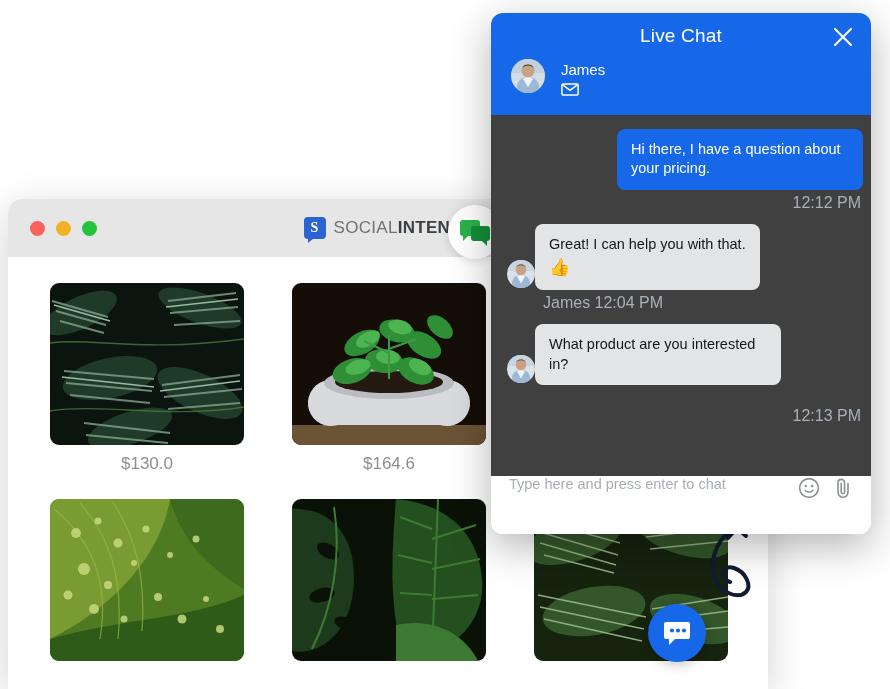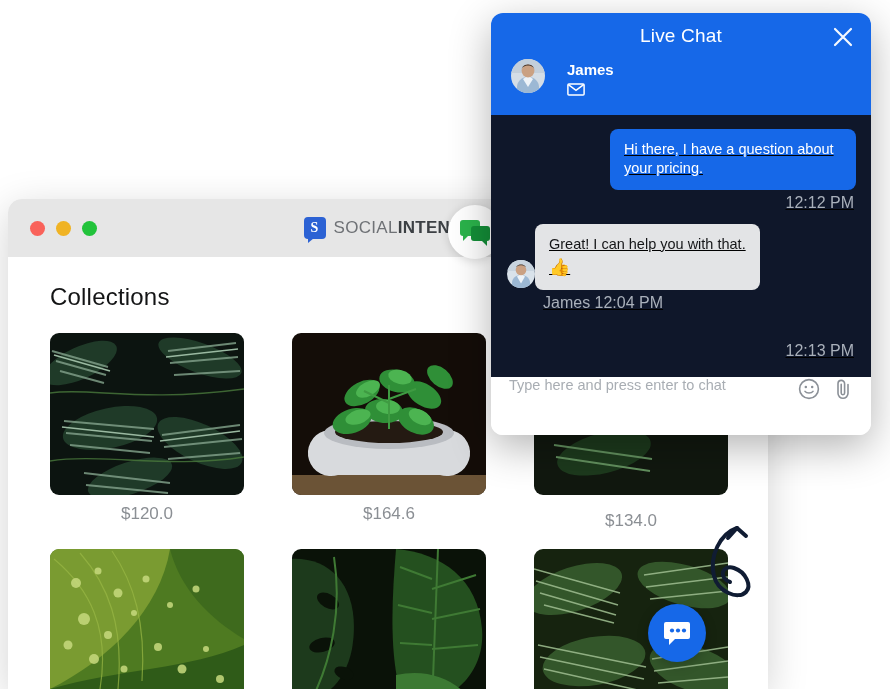--- a/index.html
+++ b/index.html
@@ -107,45 +107,45 @@
     background:#1668e8; display:flex; align-items:center; justify-content:center;
     box-shadow: 0 3px 12px rgba(0,0,0,0.22); cursor:pointer;
   }
 
   
   .arrow { position:absolute; left: 700px; top: 520px; width: 90px; height: 80px; }
 
   
   .chat {
     position:absolute; left:491px; top:13px;
-    width: 380px; height: 422px;
+    width: 380px; height: 521px;
     border-radius: 12px; background:#ffffff;
     box-shadow: 0 12px 42px rgba(0,0,0,0.3);
     overflow:hidden; display:flex; flex-direction:column;
   }
   .chat-head {
     background:#1668e8; color:#fff; padding: 12px 0 14px 0; position:relative;
     flex: 0 0 auto; height: 102px;
   }
   .chat-title {
     text-align:center; font-size: 19px; font-weight:400; letter-spacing:.2px;
   }
   .chat-close {
     position:absolute; right:16px; top:12px; width:24px; height:24px;
     cursor:pointer; opacity:.96;
   }
-  .agent-row { display:flex; align-items:flex-start; gap:22px; margin: 12px 0 0 20px; font-weight: bold; }
+  .agent-row { display:flex; align-items:flex-start; gap:16px; margin: 12px 0 0 20px; }
   .avatar-lg { width: 34px; height: 34px; border-radius:50%; overflow:hidden; flex:0 0 auto; }
   .agent-meta { padding-top: 2px; }
   .agent-name { font-size: 15px; color:#ffffff; }
   .envelope { margin-top: 5px; width: 18px; height: 13px; display:block; }
 
   .chat-body {
-    flex: 1 1 auto; background:#0f172a; padding: 14px 15px 8px 16px;
-    overflow:hidden; position:relative;text-decoration:underline;
+    flex: 1 1 auto; background:#404040; padding: 14px 8px 8px 16px;
+    overflow:hidden; position:relative;
   }
   .msg { display:flex; margin-bottom: 4px; }
   .msg.out { justify-content:flex-end; }
   .msg.in { justify-content:flex-start; align-items:flex-end; }
   .bubble {
     max-width: 246px; padding: 11px 14px; border-radius: 8px;
     font-size: 14.5px; line-height: 1.33;
   }
   .bubble.out { background:#1668e8; color:#ffffff; }
   .bubble.in  { background:#e3e4e6; color:#151618; }
@@ -184,21 +184,20 @@
       </div>
       <div class="brand-badge">
         <div class="bubble-ico">
           <span class="b1"></span>
             <span class="b2"></span>
         </div>
       </div>
     </div>
 
     <div class="store">
-      <h1>Collections</h1>
       <div class="grid">
 
         <div class="card">
           <div class="thumb">
             <svg viewBox="0 0 194 162" preserveAspectRatio="none">
               <rect width="194" height="162" fill="#0c1410"></rect>
               <g fill="#1f3a28">
                 <ellipse cx="30" cy="30" rx="40" ry="16" transform="rotate(-25 30 30)"></ellipse>
                 <ellipse cx="150" cy="25" rx="44" ry="15" transform="rotate(20 150 25)"></ellipse>
                 <ellipse cx="60" cy="95" rx="48" ry="20" transform="rotate(-12 60 95)"></ellipse>
@@ -217,21 +216,21 @@
                   <path d="M116 24 L188 16"></path>
                 <path d="M12 94 L104 104"></path>
                   <path d="M110 108 L190 98"></path>
               </g>
               <g stroke="#4a7a3c" stroke-width="1.4" opacity="0.8" fill="none">
                 <path d="M0 60 C40 54 90 70 194 56"></path>
                 <path d="M0 128 C50 120 120 136 194 124"></path>
               </g>
             </svg>
           </div>
-          <div class="pprice">$120.0</div>
+          <div class="pprice">$130.0</div>
         </div>
 
         <div class="card">
           <div class="thumb">
             <svg viewBox="0 0 194 162" preserveAspectRatio="none">
               <rect width="194" height="162" fill="#140d08"></rect>
               <rect y="142" width="194" height="20" fill="#6b5336"></rect>
               <path d="M32 98 h130 a14 14 0 0 1 -14 44 h-102 a14 14 0 0 1 -14 -44 z" fill="#d8dadd"></path>
               <ellipse cx="97" cy="100" rx="65" ry="16" fill="#b9bcc1"></ellipse>
               <ellipse cx="97" cy="99" rx="54" ry="11" fill="#241a12"></ellipse>
@@ -422,20 +421,33 @@
             <path d="M8.7 9 c0 -5 10.6 -5 10.6 0 c0 -2 -1.3 -4.6 -5.3 -4.6 c-4 0 -5.3 2.6 -5.3 4.6 z" fill="#3a2a1f"></path>
           </svg>
         </div>
         <div class="bubble in">
           <span>Great! I can help you with that.</span>
           <span class="emoji">👍</span>
         </div>
       </div>
       <div class="ts left">James 12:04 PM</div>
 
+      <div class="msg in">
+        <div class="avatar-sm">
+          <svg viewBox="0 0 28 28">
+            <rect width="28" height="28" fill="#d9e2ea"></rect>
+            <rect width="28" height="11" fill="#c8d4df"></rect>
+            <path d="M14 15 c-6 0 -9 4 -9 8 v5 h18 v-5 c0 -4 -3 -8 -9 -8 z" fill="#9cb8d4"></path>
+            <path d="M10 16.5 l4 7 l4 -7 l-2.4 -1.6 h-3.2 z" fill="#eef3f8"></path>
+            <circle cx="14" cy="10" r="5.3" fill="#caa183"></circle>
+            <path d="M8.7 9 c0 -5 10.6 -5 10.6 0 c0 -2 -1.3 -4.6 -5.3 -4.6 c-4 0 -5.3 2.6 -5.3 4.6 z" fill="#3a2a1f"></path>
+          </svg>
+        </div>
+        <div class="bubble in">What product are you interested in?</div>
+      </div>
       <div style="height:14px"></div>
 
       <div class="ts right">12:13 PM</div>
 
     </div>
 
     <div class="chat-foot">
       <input class="chat-input" type="text" placeholder="Type here and press enter to chat" style="">
       <svg class="foot-ico" viewBox="0 0 24 24">
         <circle cx="12" cy="12" r="9.4" fill="none" stroke="#8b9097" stroke-width="1.6"></circle>

